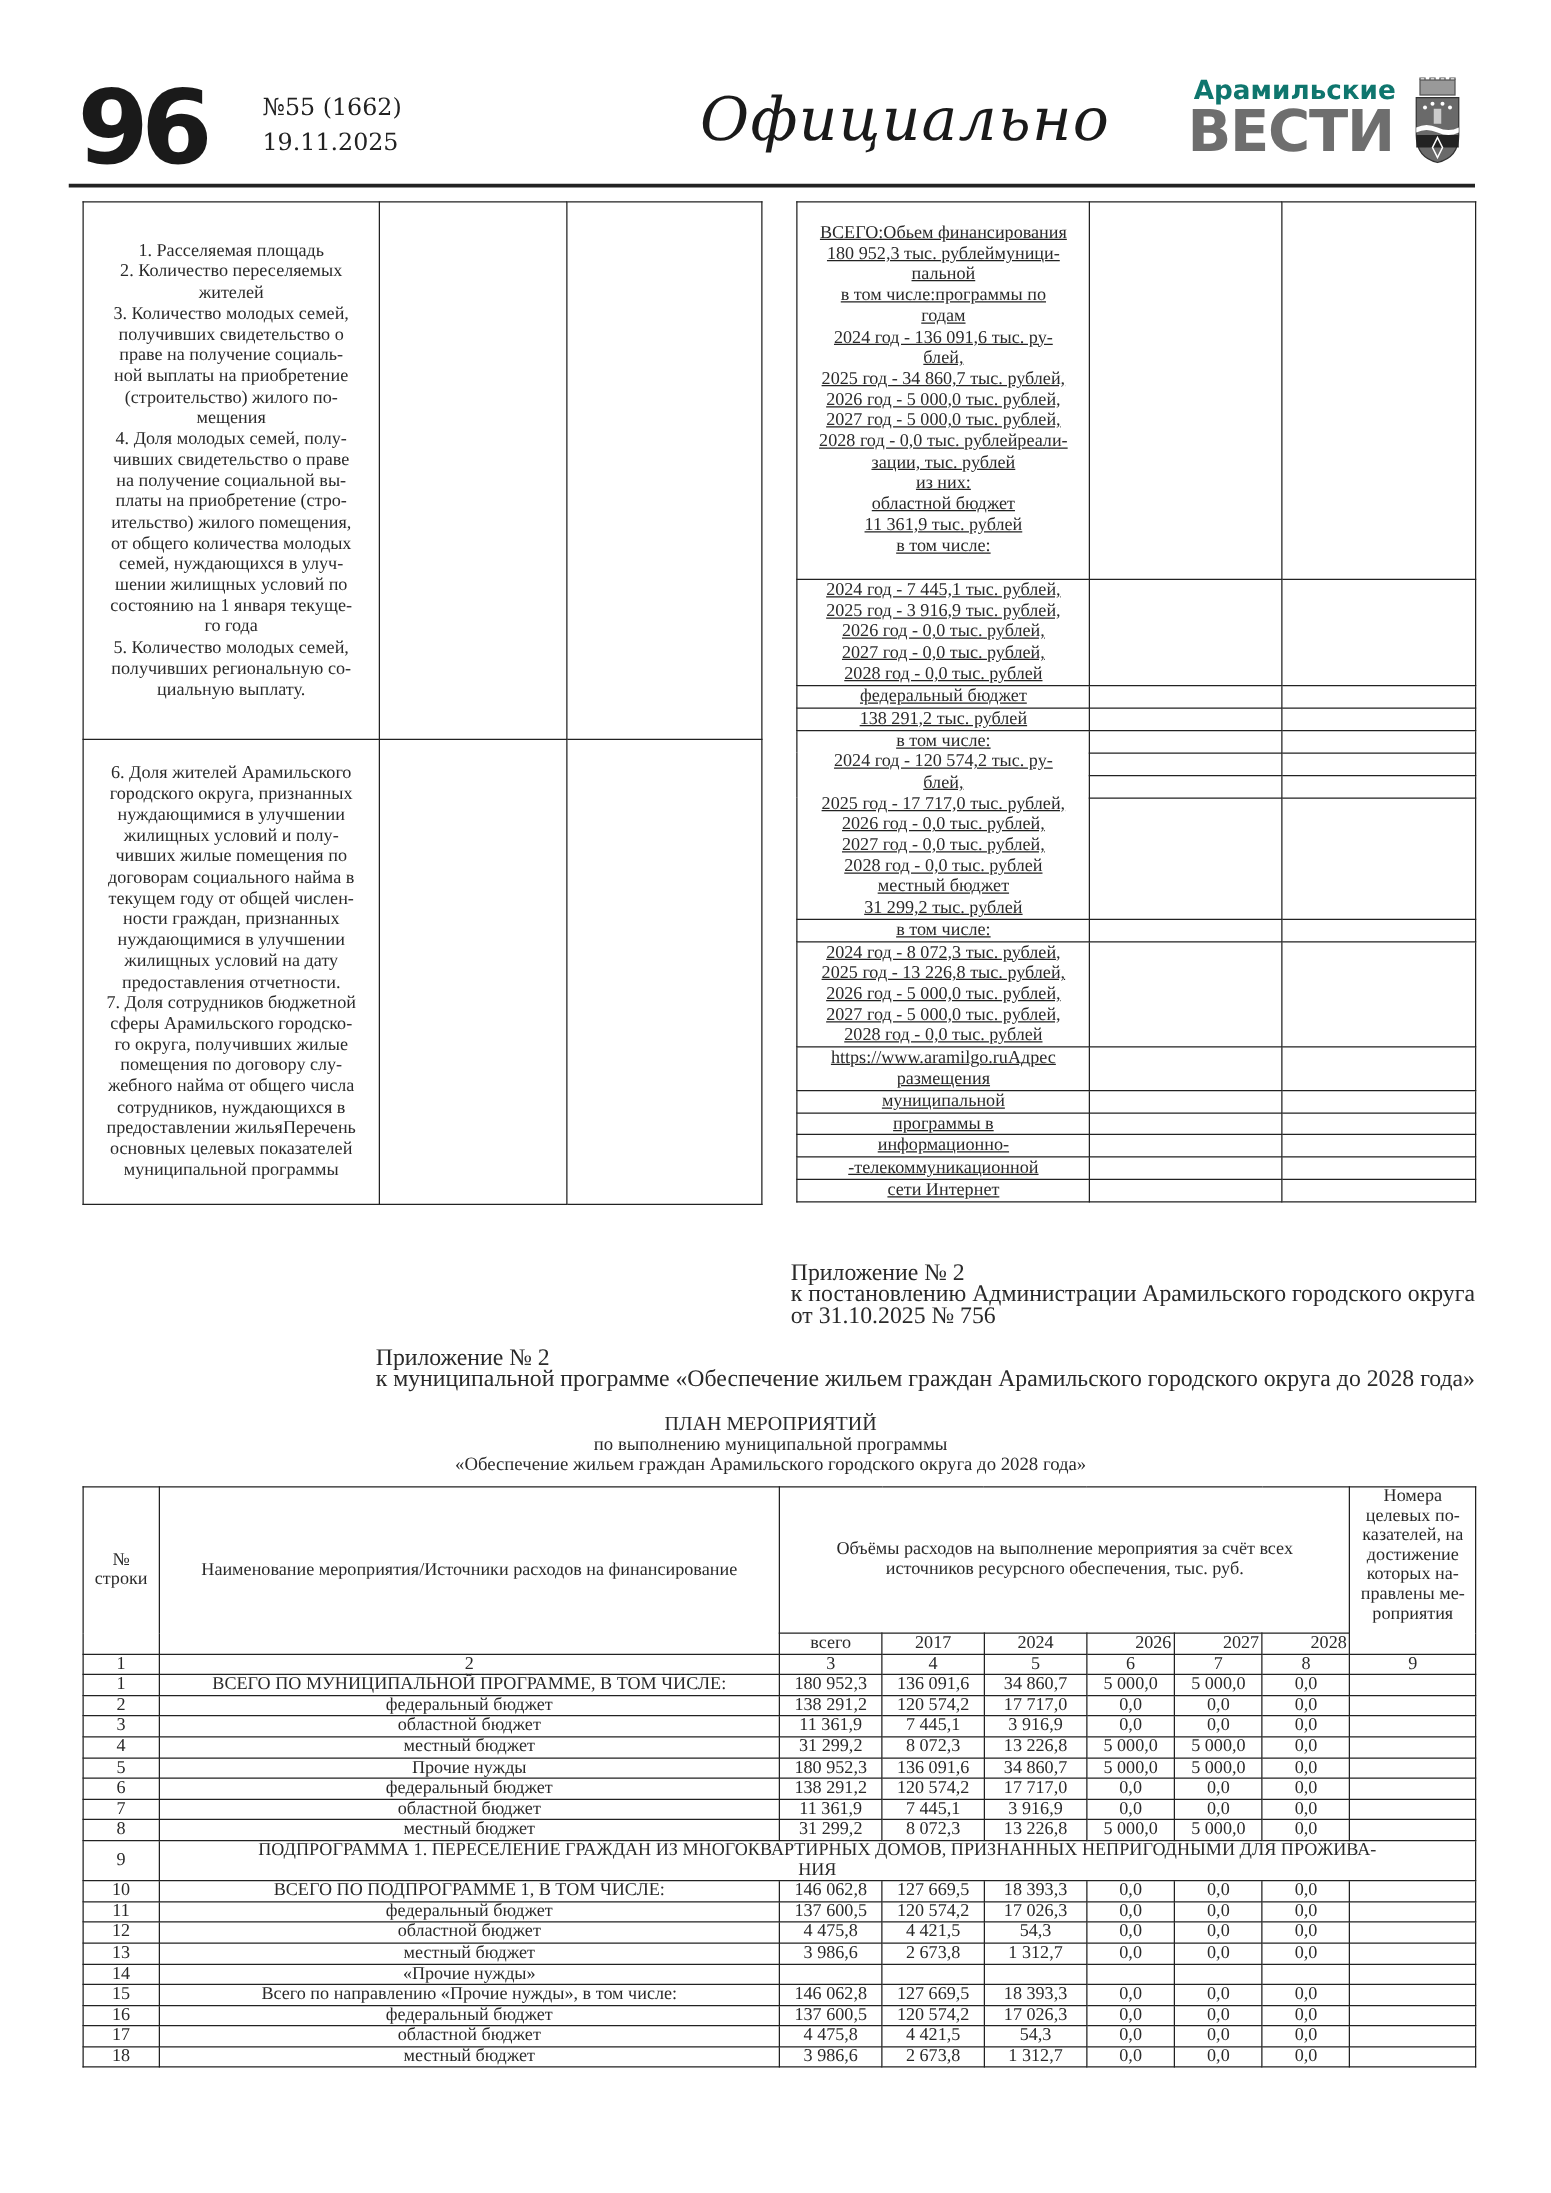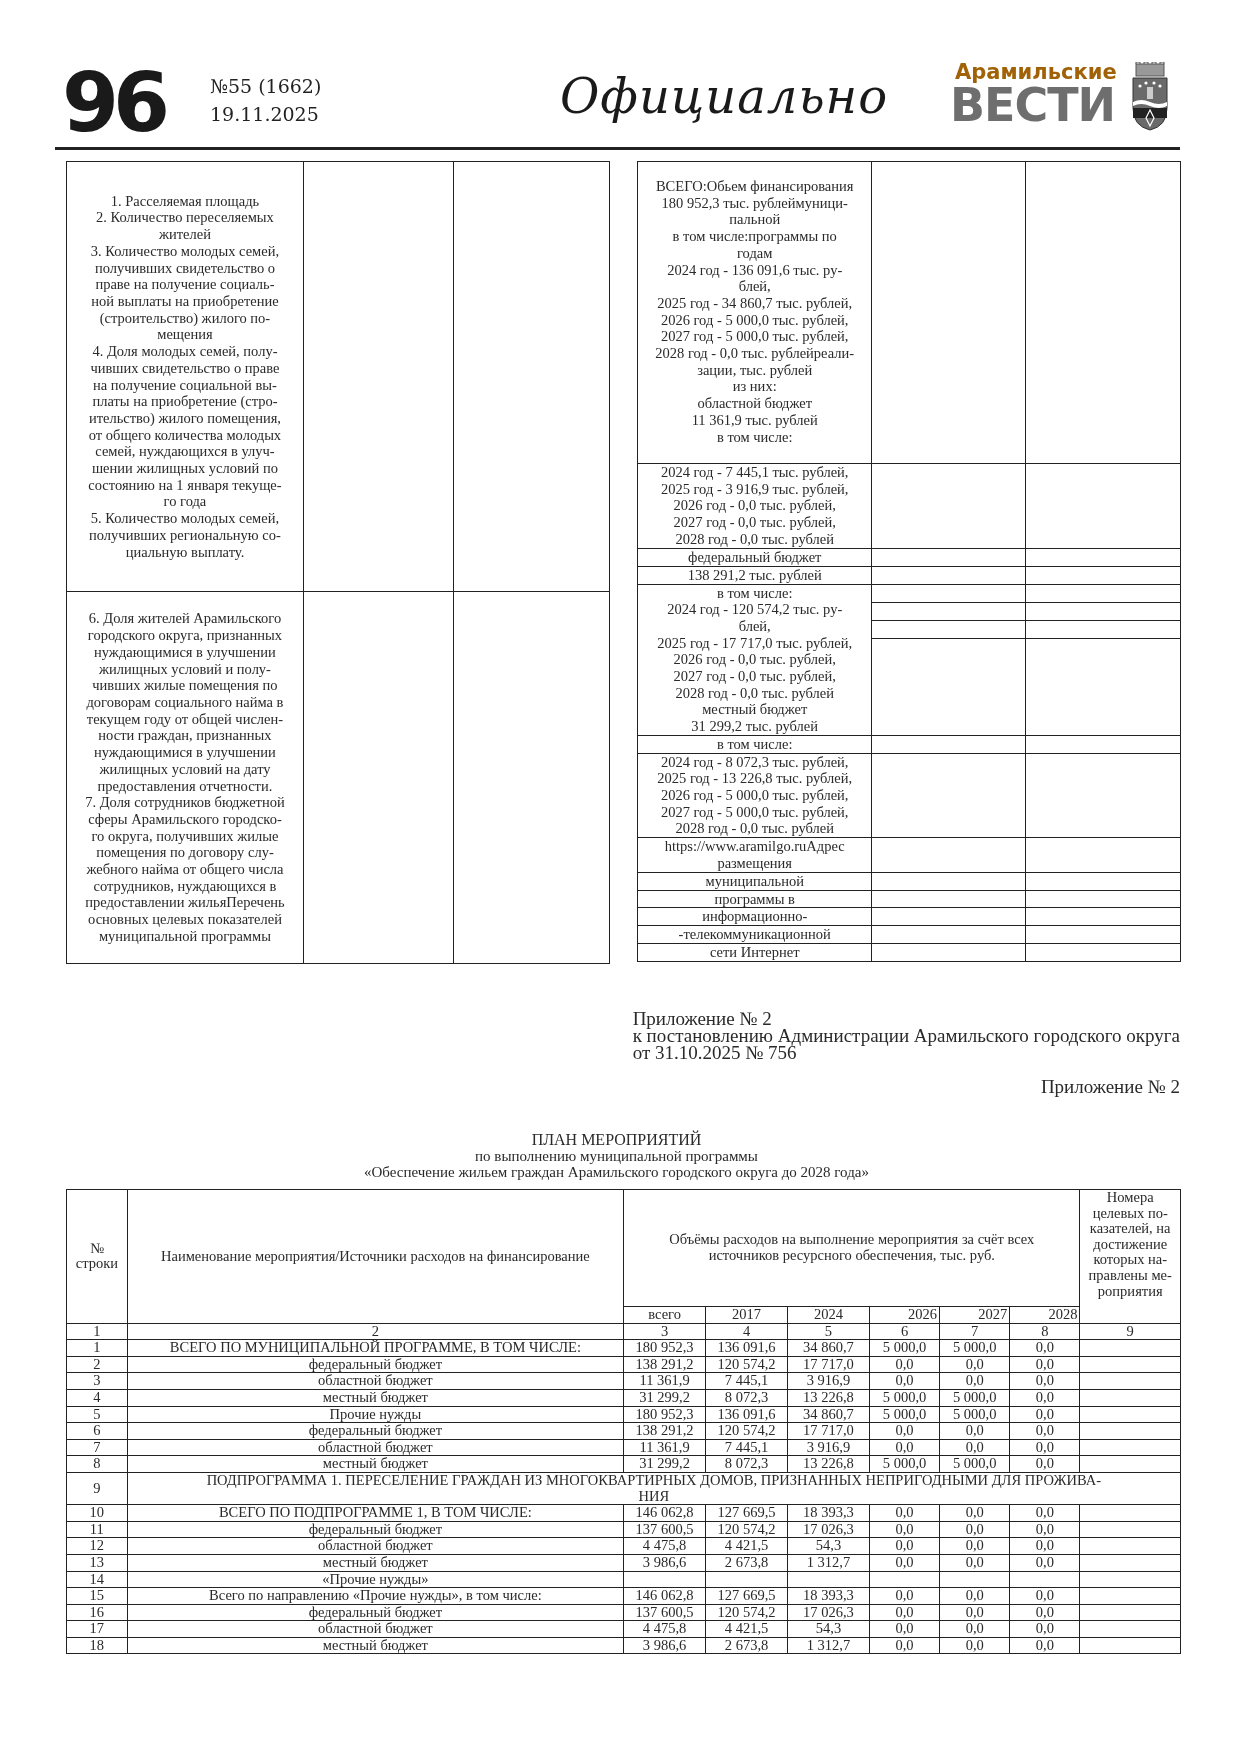--- a/index.html
+++ b/index.html
@@ -8,37 +8,37 @@
 
   
   .hdr { position: absolute; left: 0; top: 0; width: 1241px; height: 150px; }
   .page-num { position: absolute; left: 62px; top: 58px; font-family: "DejaVu Sans", sans-serif;
               font-weight: bold; font-size: 82px; letter-spacing: -6px; line-height: 90px; color: #1a1a1a; }
   .issue { position: absolute; left: 210px; top: 72px; font-family: "DejaVu Serif", serif;
            font-size: 19px; line-height: 28px; color: #222; }
   .section-title { position: absolute; left: 560px; top: 68px; font-family: "DejaVu Serif", serif;
                    font-style: italic; font-size: 48px; color: #1a1a1a; letter-spacing: 1px; }
   .brand-top { position: absolute; left: 955px; top: 60px; font-family: "DejaVu Sans", sans-serif;
-               font-weight: bold; font-size: 21px; color: #a16207; }
+               font-weight: bold; font-size: 21px; color: #0f766e; }
   .brand-main { position: absolute; left: 950px; top: 80px; font-family: "DejaVu Sans", sans-serif;
                 font-weight: bold; font-size: 46px; line-height: 50px; color: #6e6e6e; letter-spacing: -1px; }
   .coat { position: absolute; left: 1130px; top: 62px; width: 40px; height: 70px; }
   .hdr-rule { position: absolute; left: 55px; top: 147px; width: 1125px; height: 3px; background: #222; }
 
   
   table { border-collapse: collapse; }
   td { border: 1.3px solid #222; padding: 0 2px; text-align: center; vertical-align: middle;
        font-size: 14.5px; line-height: 16.7px; color: #2a2a2a; }
 
   .tbl-left { position: absolute; left: 66px; top: 161px; width: 544px; }
   .tbl-left td.txt { width: 233px; white-space: pre-line; padding: 18px 3px; }
   .tbl-left td.e1 { width: 148px; }
   .tbl-left td.e2 { width: 155px; }
 
-  .tbl-right { position: absolute; left: 637px; top: 161px; width: 544px; }
+  .tbl-right { position: absolute; left: 637px; top: 161px; width: 544px; text-decoration: underline; }
   .tbl-right td.txt { width: 230px; white-space: pre-line; }
   .tbl-right td.e1 { width: 150px; }
   .tbl-right td.e2 { width: 152px; }
 
   
   .appx { position: absolute; right: 61px; font-size: 19px; line-height: 17px; color: #2a2a2a; }
   .plan-title { position: absolute; left: 0; width: 1241px; text-align: center; margin-left: 0;
                 font-size: 15px; line-height: 16px; color: #2a2a2a; }
 
   
@@ -248,20 +248,21 @@
 </tbody>
   </table>
 
 <div class="appx" style="top:1010px">
   <div>Приложение № 2</div>
   <div>к постановлению Администрации Арамильского городского округа</div>
   <div>от 31.10.2025 № 756</div>
 </div>
 <div class="appx" style="top:1078px">
   <div>Приложение № 2</div>
+  <div>к муниципальной программе «Обеспечение жильем граждан Арамильского городского округа до 2028 года»</div>
 </div>
 
 <div class="plan-title" style="top:1131px;left:-4px">
   <div style="font-size:16px;line-height:17px">ПЛАН МЕРОПРИЯТИЙ</div>
   <div>по выполнению муниципальной программы</div>
   <div>«Обеспечение жильем граждан Арамильского городского округа до 2028 года»</div>
 </div>
 
 <table class="tbl-plan">
   <thead>

